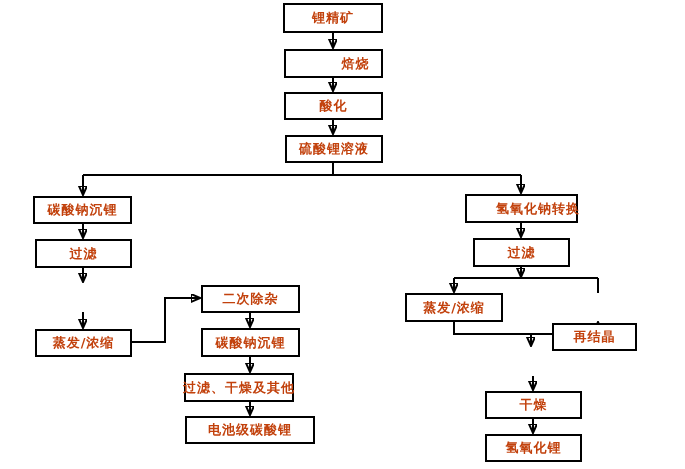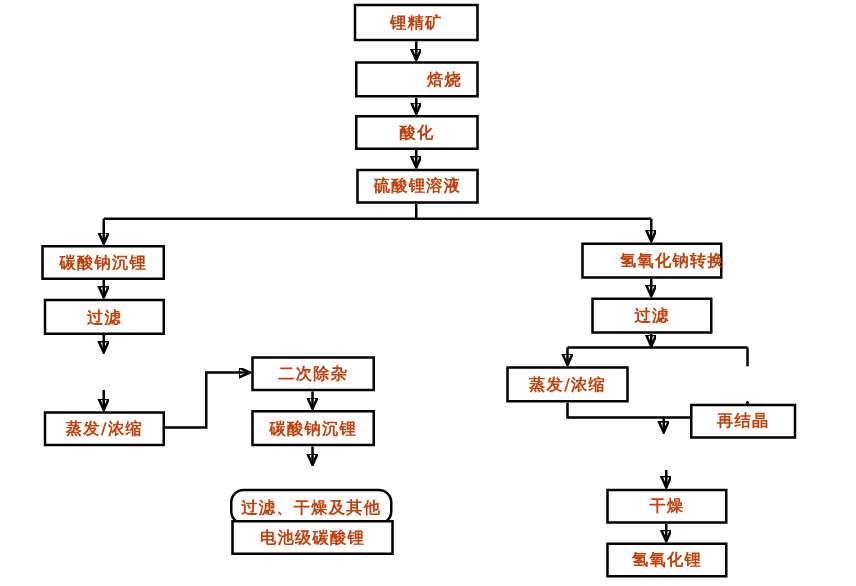--- a/index.html
+++ b/index.html
@@ -90,21 +90,21 @@
   <div class="node" style="left:284px; top:49px;  width:99px;  height:29px;padding-left:44px;">焙烧</div>
   <div class="node" style="left:284px; top:92px;  width:99px;  height:28px;">酸化</div>
   <div class="node" style="left:285px; top:135px; width:98px;  height:28px;">硫酸锂溶液</div>
 
   <div class="node" style="left:33px;  top:196px; width:99px;  height:28px;">碳酸钠沉锂</div>
   <div class="node" style="left:35px;  top:239px; width:97px;  height:29px;">过滤</div>
   <div class="node" style="left:35px;  top:329px; width:97px;  height:28px;">蒸发/浓缩</div>
 
   <div class="node" style="left:201px; top:285px; width:99px;  height:28px;">二次除杂</div>
   <div class="node" style="left:201px; top:328px; width:99px;  height:29px;">碳酸钠沉锂</div>
-  <div class="node" style="left:184px; top:391px; width:130px; height:29px;border-radius:11px;">过滤、干燥及其他</div>
+  <div class="node" style="left:184px; top:373px; width:110px; height:29px;">过滤、干燥及其他</div>
   <div class="node" style="left:185px; top:416px; width:130px; height:28px;">电池级碳酸锂</div>
 
   <div class="node" style="left:465px; top:194px; width:113px; height:29px;padding-left:33px;">氢氧化钠转换</div>
   <div class="node" style="left:473px; top:238px; width:97px;  height:29px;">过滤</div>
   <div class="node" style="left:405px; top:293px; width:98px;  height:29px;">蒸发/浓缩</div>
   <div class="node" style="left:552px; top:293px; width:85px;  height:28px;margin-top:30px;">再结晶</div>
   <div class="node" style="left:485px; top:391px; width:97px;  height:28px;">干燥</div>
   <div class="node" style="left:485px; top:434px; width:97px;  height:28px;">氢氧化锂</div>
 
 </div>

